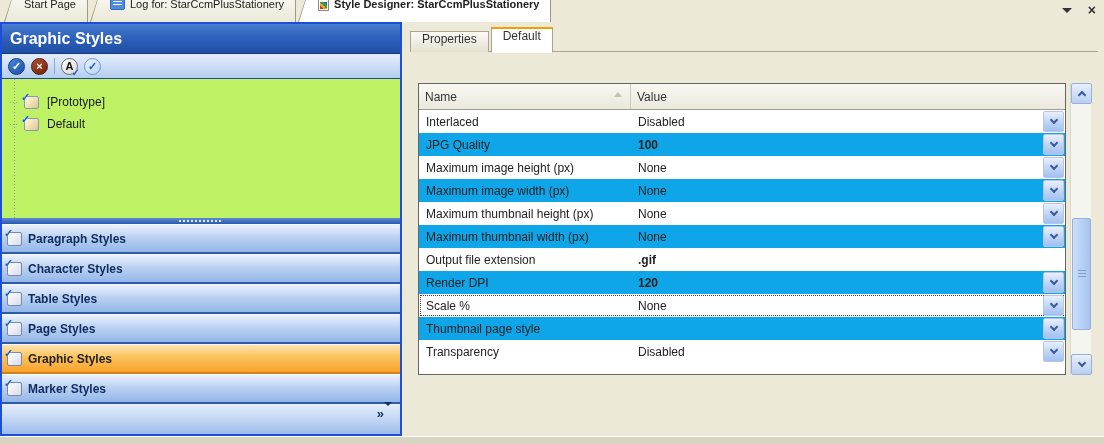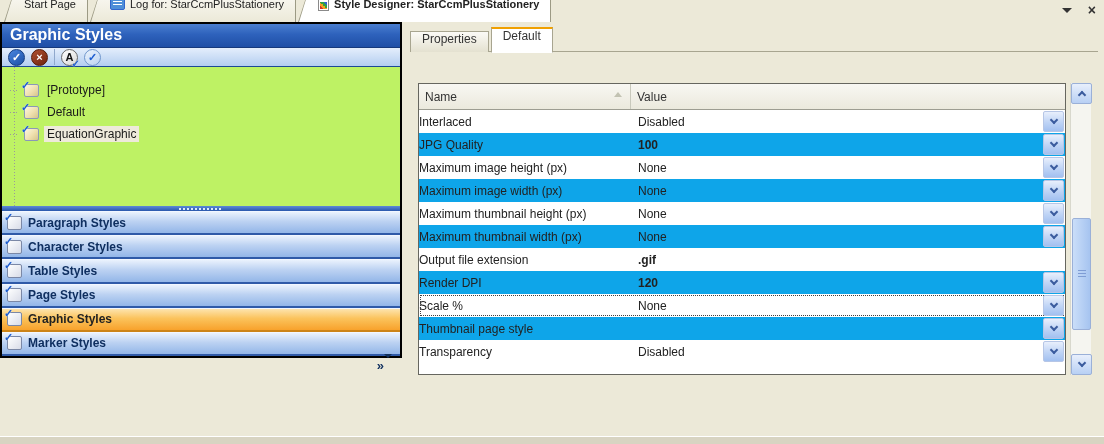--- a/index.html
+++ b/index.html
@@ -22,21 +22,21 @@
   .tab.first { margin-left:4px; }
   .icon-log { width:15px; height:12px; border:1px solid #3366cc; background:#4f8fd8; border-radius:2px; position:relative; }
   .icon-log::after { content:""; position:absolute; left:2px; top:2px; right:2px; bottom:2px; background:repeating-linear-gradient(180deg,#ffffff 0 1px, transparent 1px 3px); }
   .icon-page { width:11px; height:14px; border:1px solid #8a8a8a; background:#ffffff; position:relative; }
   .icon-page::after { content:""; position:absolute; left:1px; bottom:1px; width:7px; height:7px; background:linear-gradient(45deg,#d03030 0 25%, #f0a020 25% 50%, #30a040 50% 75%, #3060d0 75% 100%); }
   .win-controls { position:absolute; right:8px; top:4px; display:flex; align-items:center; gap:16px; z-index:5; }
   .tri-down { width:0; height:0; border-left:5px solid transparent; border-right:5px solid transparent; border-top:5px solid #333; cursor:pointer; }
   .win-close { font-size:14px; font-weight:bold; color:#333; line-height:12px; cursor:pointer; }
 
   
-  .left-panel { position:absolute; left:0; top:22px; width:402px; height:336px; border:2px solid #000000; background:#ffffff; display:flex; flex-direction:column; }
+  .left-panel { position:absolute; left:0; top:22px; width:402px; height:414px; border:2px solid #1d4ed8; background:#ffffff; display:flex; flex-direction:column; }
   .lp-header { height:30px; background:linear-gradient(180deg,#4a7ed0 0%, #2e62bc 45%, #1f4fa6 100%); color:#ffffff; font-size:16px; font-weight:bold; display:flex; align-items:center; padding-left:8px; border-bottom:1px solid #16397c; }
   .lp-toolbar { height:25px; background:linear-gradient(180deg,#e4eefc,#b4cef0); border-bottom:1px solid #1c4a94; display:flex; align-items:center; gap:6px; padding-left:6px; }
   .tb-icon { width:17px; height:17px; border-radius:50%; position:relative; display:flex; align-items:center; justify-content:center; font-size:11px; font-weight:bold; cursor:pointer; }
   .tb-approve { background:linear-gradient(145deg,#4a86e0,#1c4fa4); color:#fff; border:1px solid #143c80; }
   .tb-reject { background:linear-gradient(145deg,#b05030,#6e2410); color:#fff; border:1px solid #541a08; }
   .tb-sep { width:1px; height:16px; background:#8fa8cc; }
   .tb-font { background:linear-gradient(145deg,#ffffff,#d8d8d8); color:#111; border:1px solid #6a6a6a; }
   .tb-font::after { content:"✓"; position:absolute; right:-3px; bottom:-4px; color:#1d5dd0; font-size:10px; text-shadow:0 0 1px #fff; }
   .tb-apply { background:linear-gradient(145deg,#eaf2fc,#bcd4f2); color:#1d5dd0; border:1px solid #6f96cc; }
 
@@ -70,21 +70,21 @@
   .opt-table { position:absolute; left:16px; top:61px; width:648px; height:292px; background:#ffffff; border:1px solid #66665f; }
   .thead { height:26px; background:linear-gradient(180deg,#f8f7f2,#ebe9dd); border-bottom:1px solid #9d9d92; display:flex; font-size:12px; color:#333; }
   .th { display:flex; align-items:center; padding-left:6px; cursor:pointer; position:relative; }
   .th-name { width:212px; border-right:1px solid #c9c9bc; }
   .th-value { flex:1; }
   .sort-tri { position:absolute; right:8px; top:8px; width:0; height:0; border-left:4px solid transparent; border-right:4px solid transparent; border-bottom:5px solid #c2c2b2; }
   .tbody { position:relative; }
   .trow { height:23px; display:flex; align-items:center; position:relative; background:#ffffff; cursor:default; }
   .trow.alt { background:#0ea5e9; }
   .trow.focused { outline:1px dotted #404040; outline-offset:-2px; }
-  .cell-name { width:212px; color:#222; white-space:nowrap; overflow:hidden; }
+  .cell-name { width:212px; padding-left:7px; color:#222; white-space:nowrap; overflow:hidden; }
   .cell-value { flex:1; padding-left:7px; color:#222; white-space:nowrap; }
   .cell-value.bold { font-weight:bold; }
   .combo-btn { position:absolute; right:1px; top:1px; width:21px; height:21px; border:1px solid #b6c6e6; border-radius:2px; background:linear-gradient(180deg,#e8effc 0%, #c2d6f6 50%, #a2c0f0 100%); cursor:pointer; }
   .chev { display:block; width:6px; height:6px; border-right:2px solid #3b5c9e; border-bottom:2px solid #3b5c9e; transform:rotate(45deg); margin:5px auto 0; }
 
   
   .vscroll { position:absolute; left:668px; top:61px; width:21px; height:292px; background:#f5f5f0; border-left:1px solid #d8d8cd; }
   .sc-btn { position:absolute; left:0; width:21px; height:21px; border:1px solid #9ab0d8; border-radius:2px; background:linear-gradient(180deg,#e8effc,#b8d0f4); cursor:pointer; }
   .sc-up { top:0; }
   .sc-down { bottom:0; }
@@ -141,25 +141,20 @@
     <div class="tree-item">
       <span class="tree-stub"></span>
       <span class="gicon"></span>
       <span class="tree-label">[Prototype]</span>
     </div>
     <div class="tree-item">
       <span class="tree-stub"></span>
       <span class="gicon"></span>
       <span class="tree-label">Default</span>
     </div>
-    <div class="tree-item selected">
-      <span class="tree-stub"></span>
-      <span class="gicon"></span>
-      <span class="tree-label">EquationGraphic</span>
-    </div>
   </div>
 
   <div class="lp-splitter"></div>
 
   <div class="lp-section">
     <span class="sicon"></span>
     <span>Paragraph Styles</span>
   </div>
   <div class="lp-section">
     <span class="sicon"></span>

